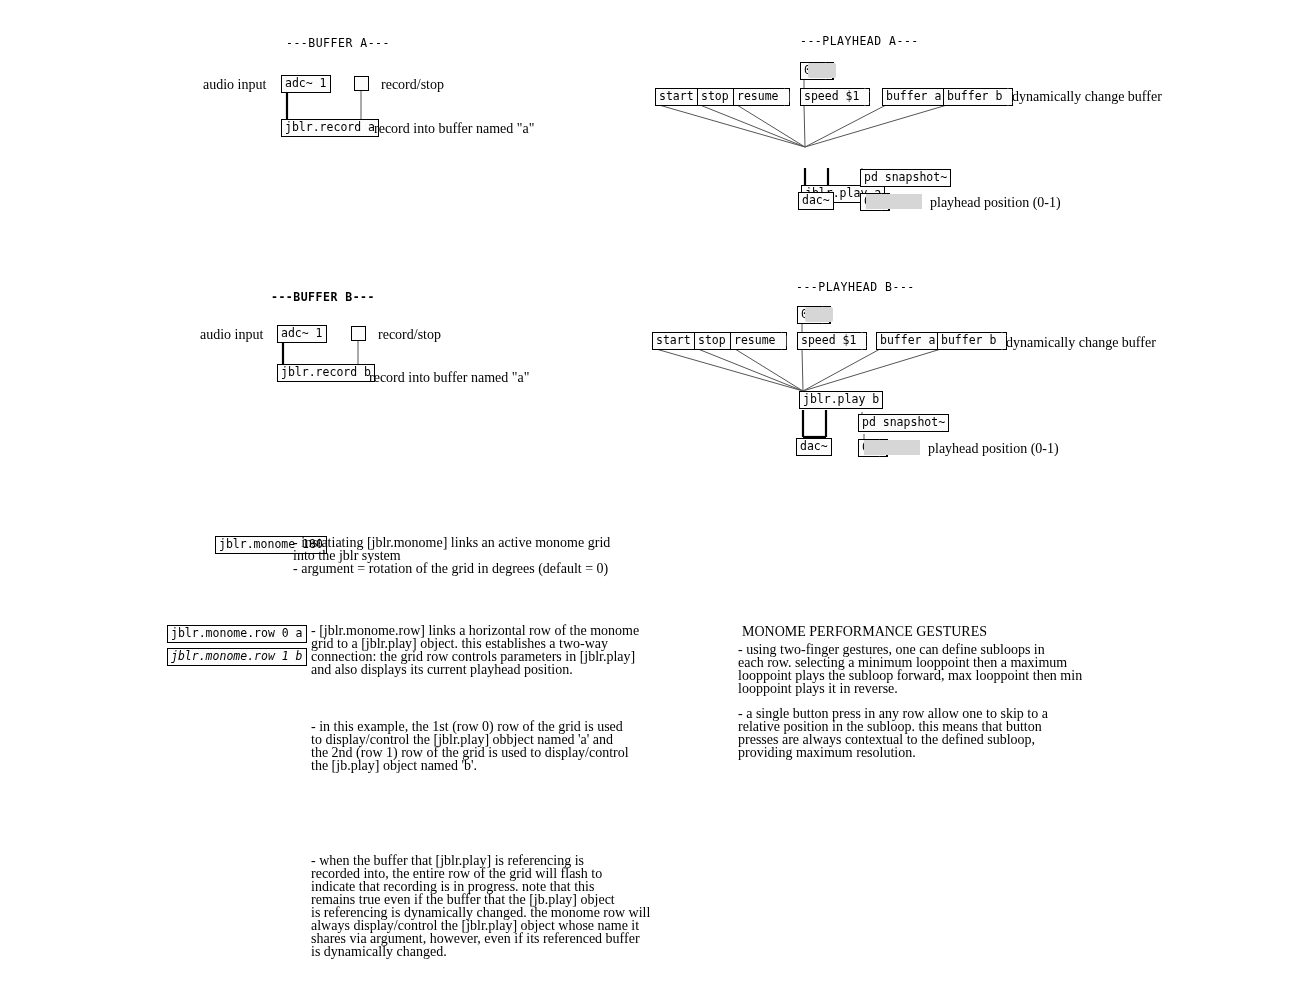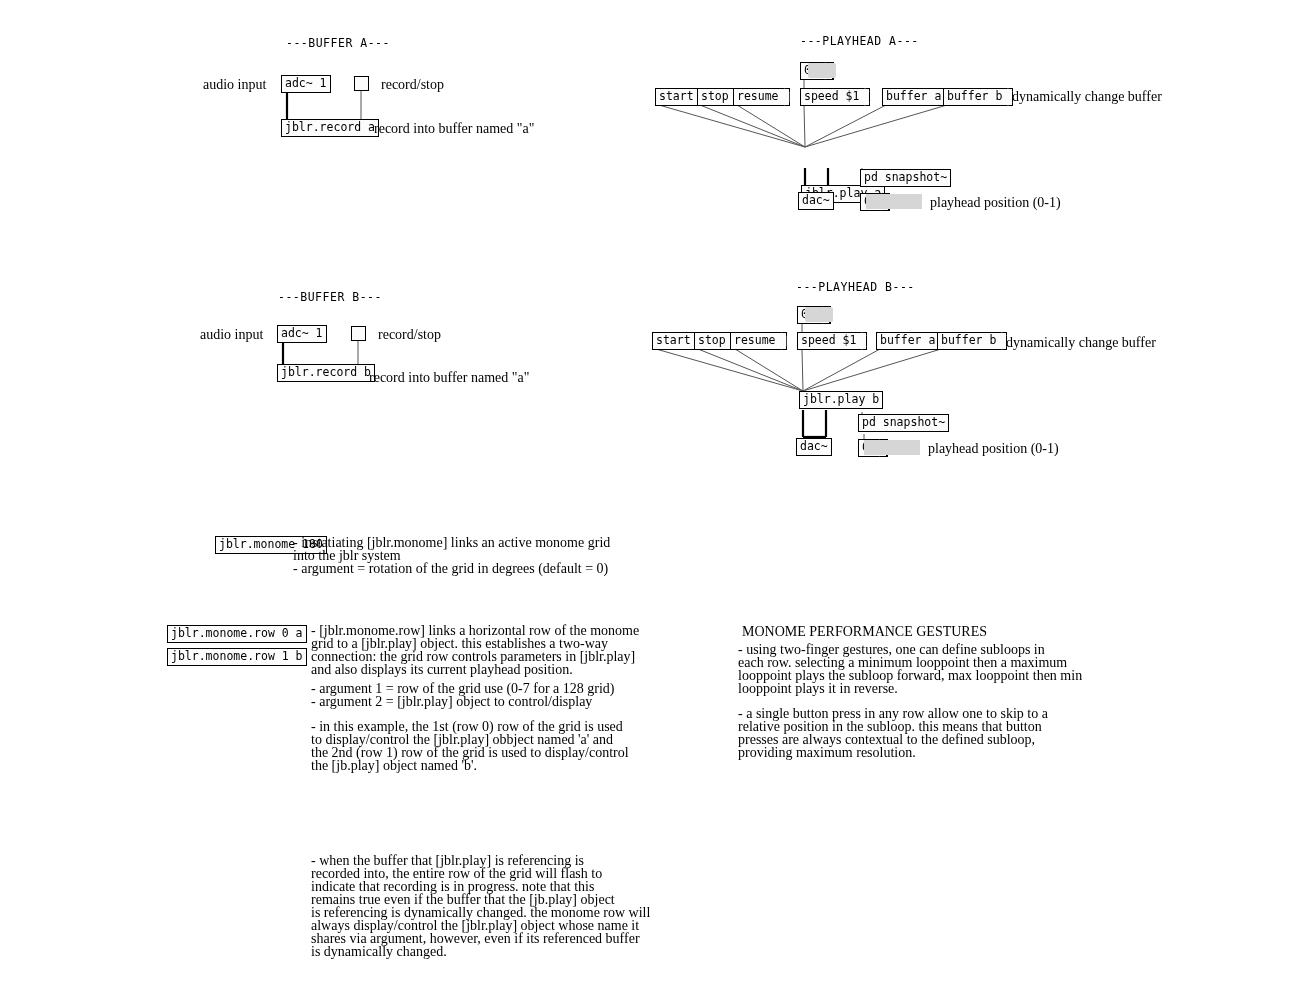--- a/index.html
+++ b/index.html
@@ -180,21 +180,21 @@
   <div class="hdr" style="left:286px; top:36px;">---BUFFER A---</div>
 
   <div class="cmt" style="left:203px; top:78px;">audio input</div>
   <div class="obj" style="left:281px; top:75px;">adc~ 1</div>
   <div class="toggle" style="left:354px; top:76px;"></div>
   <div class="cmt" style="left:381px; top:78px;">record/stop</div>
 
   <div class="obj" style="left:281px; top:119px;">jblr.record a</div>
   <div class="cmt" style="left:374px; top:122px;">record into buffer named "a"</div>
 
-  <div class="hdr" style="left:278px; top:290px;">---BUFFER B---</div>
+  <div class="hdr" style="left:271px; top:290px;font-weight:bold;">---BUFFER B---</div>
 
   <div class="cmt" style="left:200px; top:328px;">audio input</div>
   <div class="obj" style="left:277px; top:325px;">adc~ 1</div>
   <div class="toggle" style="left:351px; top:326px;"></div>
   <div class="cmt" style="left:378px; top:328px;">record/stop</div>
 
   <div class="obj" style="left:277px; top:364px;">jblr.record b</div>
   <div class="cmt" style="left:369px; top:371px;">record into buffer named "a"</div>
 
   <div class="hdr" style="left:800px; top:34px;">---PLAYHEAD A---</div>
@@ -238,28 +238,26 @@
   <div class="numbox" style="left:858px; top:439px; width:30px;">0</div>
   <div class="greybar" style="left:864px; top:440px; width:56px; height:15px;"></div>
   <div class="cmt" style="left:928px; top:442px;">playhead position (0-1)</div>
 
   <div class="obj" style="left:167px; top:536px;margin-left:48px;">jblr.monome 180</div>
   <div class="cmt" style="left:293px; top:536px;">- instatiating [jblr.monome] links an active monome grid
 into the jblr system
 - argument = rotation of the grid in degrees (default = 0)</div>
 
   <div class="obj" style="left:167px; top:625px;">jblr.monome.row 0 a</div>
-  <div class="obj" style="left:167px; top:648px;">jblr.monome.row 1 b</div>
+  <div class="obj" style="left:167px; top:648px;font-style:italic;">jblr.monome.row 1 b</div>
 
   <div class="cmt" style="left:311px; top:624px;">- [jblr.monome.row] links a horizontal row of the monome
 grid to a [jblr.play] object. this establishes a two-way
 connection: the grid row controls parameters in [jblr.play]
 and also displays its current playhead position.</div>
-  <div class="cmt" style="left:311px; top:682px;">- argument 1 = row of the grid use (0-7 for a 128 grid)
-- argument 2 = [jblr.play] object to control/display</div>
   <div class="cmt" style="left:311px; top:720px;">- in this example, the 1st (row 0) row of the grid is used
 to display/control the [jblr.play] obbject named 'a' and
 the 2nd (row 1) row of the grid is used to display/control
 the [jb.play] object named 'b'.</div>
   <div class="cmt" style="left:311px; top:854px;">- when the buffer that [jblr.play] is referencing is
 recorded into, the entire row of the grid will flash to
 indicate that recording is in progress. note that this
 remains true even if the buffer that the [jb.play] object
 is referencing is dynamically changed. the monome row will
 always display/control the [jblr.play] object whose name it

